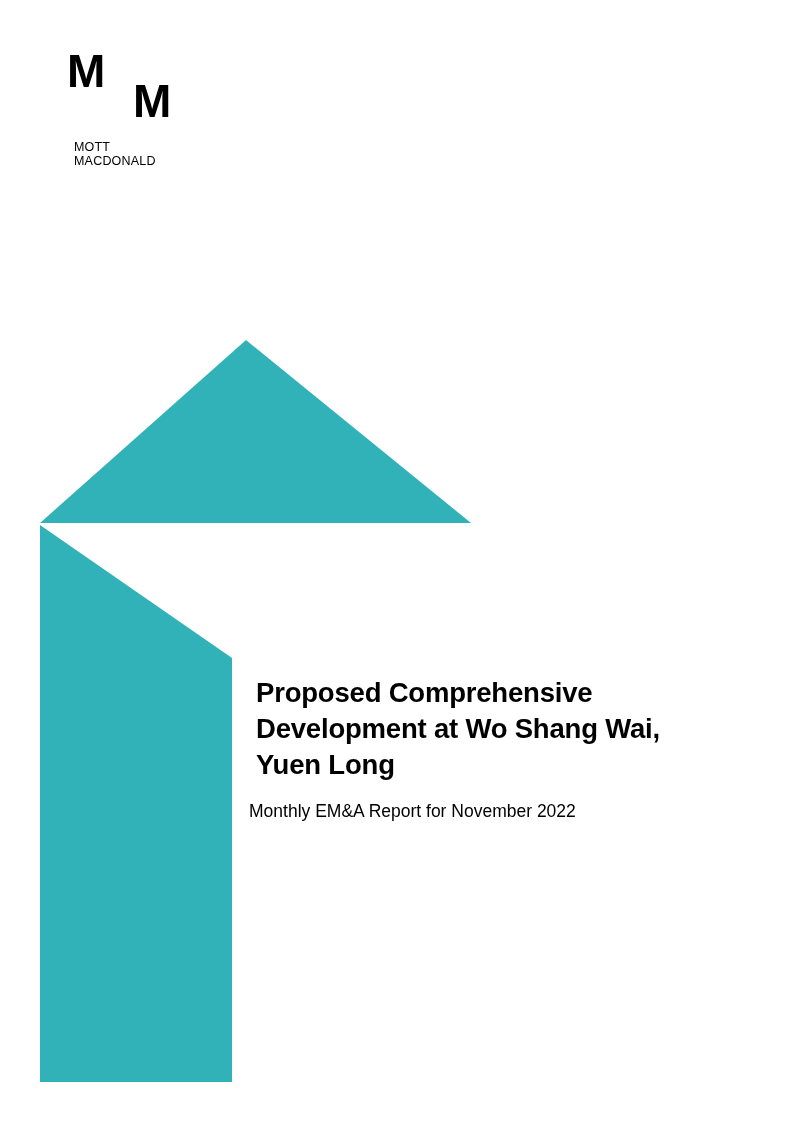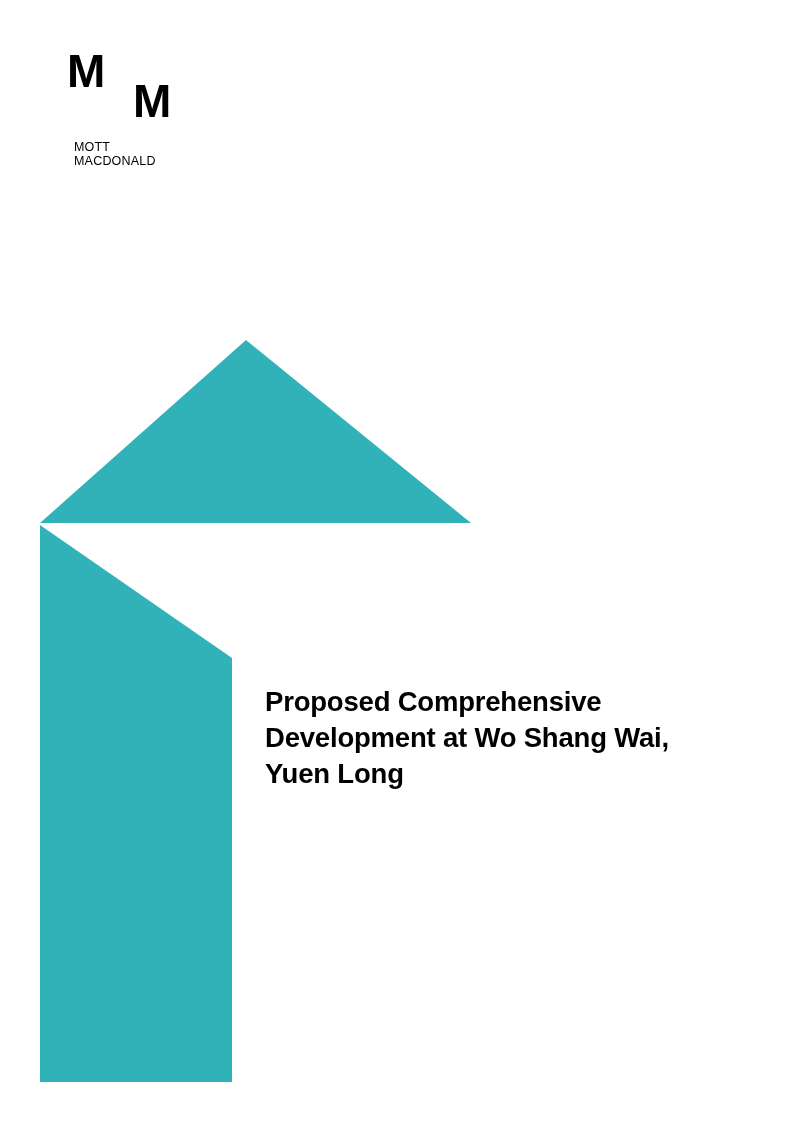--- a/index.html
+++ b/index.html
@@ -70,21 +70,21 @@
   .title-block {
     position: absolute;
     left: 249px;
     top: 668px;
     width: 460px;
   }
   .doc-title {
     font-size: 27.5px;
     font-weight: bold;
     line-height: 36px;
-    margin: 16px;
+    margin: 7px;
     letter-spacing: -0.2px;
   }
   .doc-subtitle {
     font-size: 17.5px;
     font-weight: normal;
     line-height: 24px;
     margin: 16px 0 0 0;
   }
   .doc-date {
     font-size: 12.5px;
@@ -109,13 +109,14 @@
 
 <svg class="graphic" viewBox="0 0 520 780" xmlns="http://www.w3.org/2000/svg">
 
   <polygon points="246,20 471,203 40,203" fill="#31B2B8"></polygon>
 
   <polygon points="40,205 232,338 232,762 40,762" fill="#31B2B8"></polygon>
 </svg>
 
 <div class="title-block">
   <h1 class="doc-title">Proposed Comprehensive Development at Wo Shang Wai, Yuen Long</h1>
+  <p class="doc-subtitle">Monthly EM&amp;A Report for November 2022</p>
 </div>
 
 </body></html>

